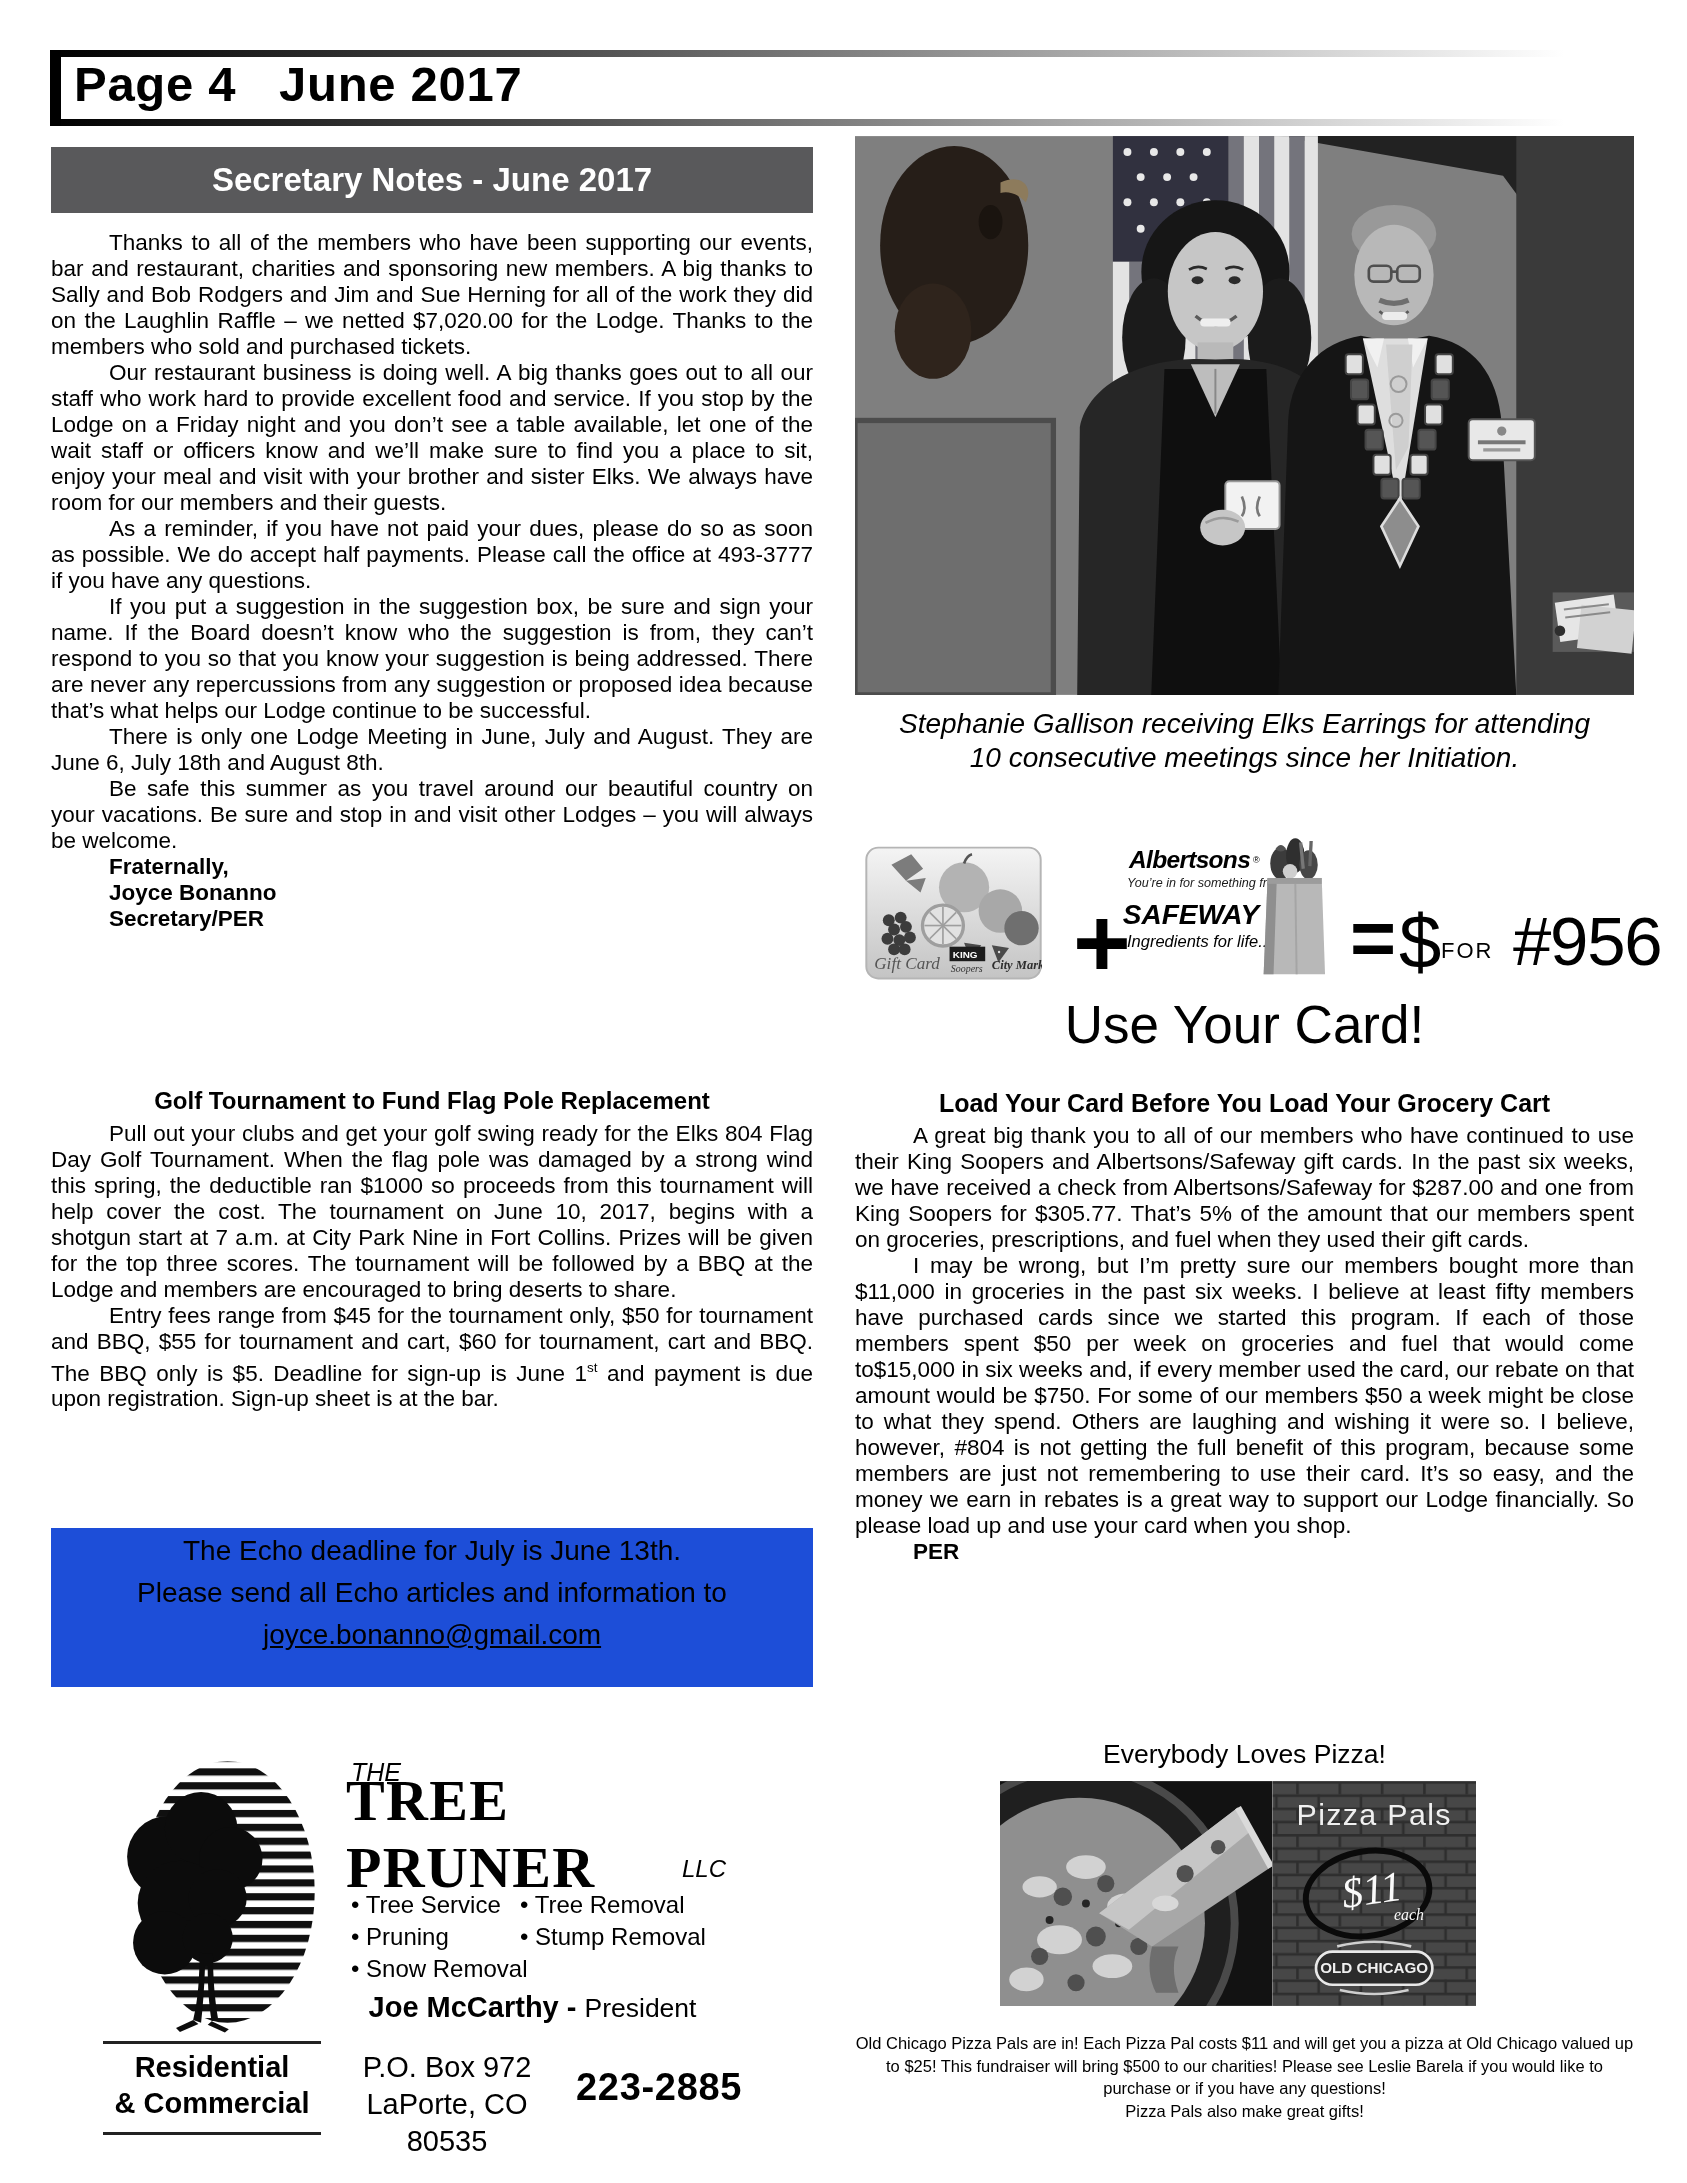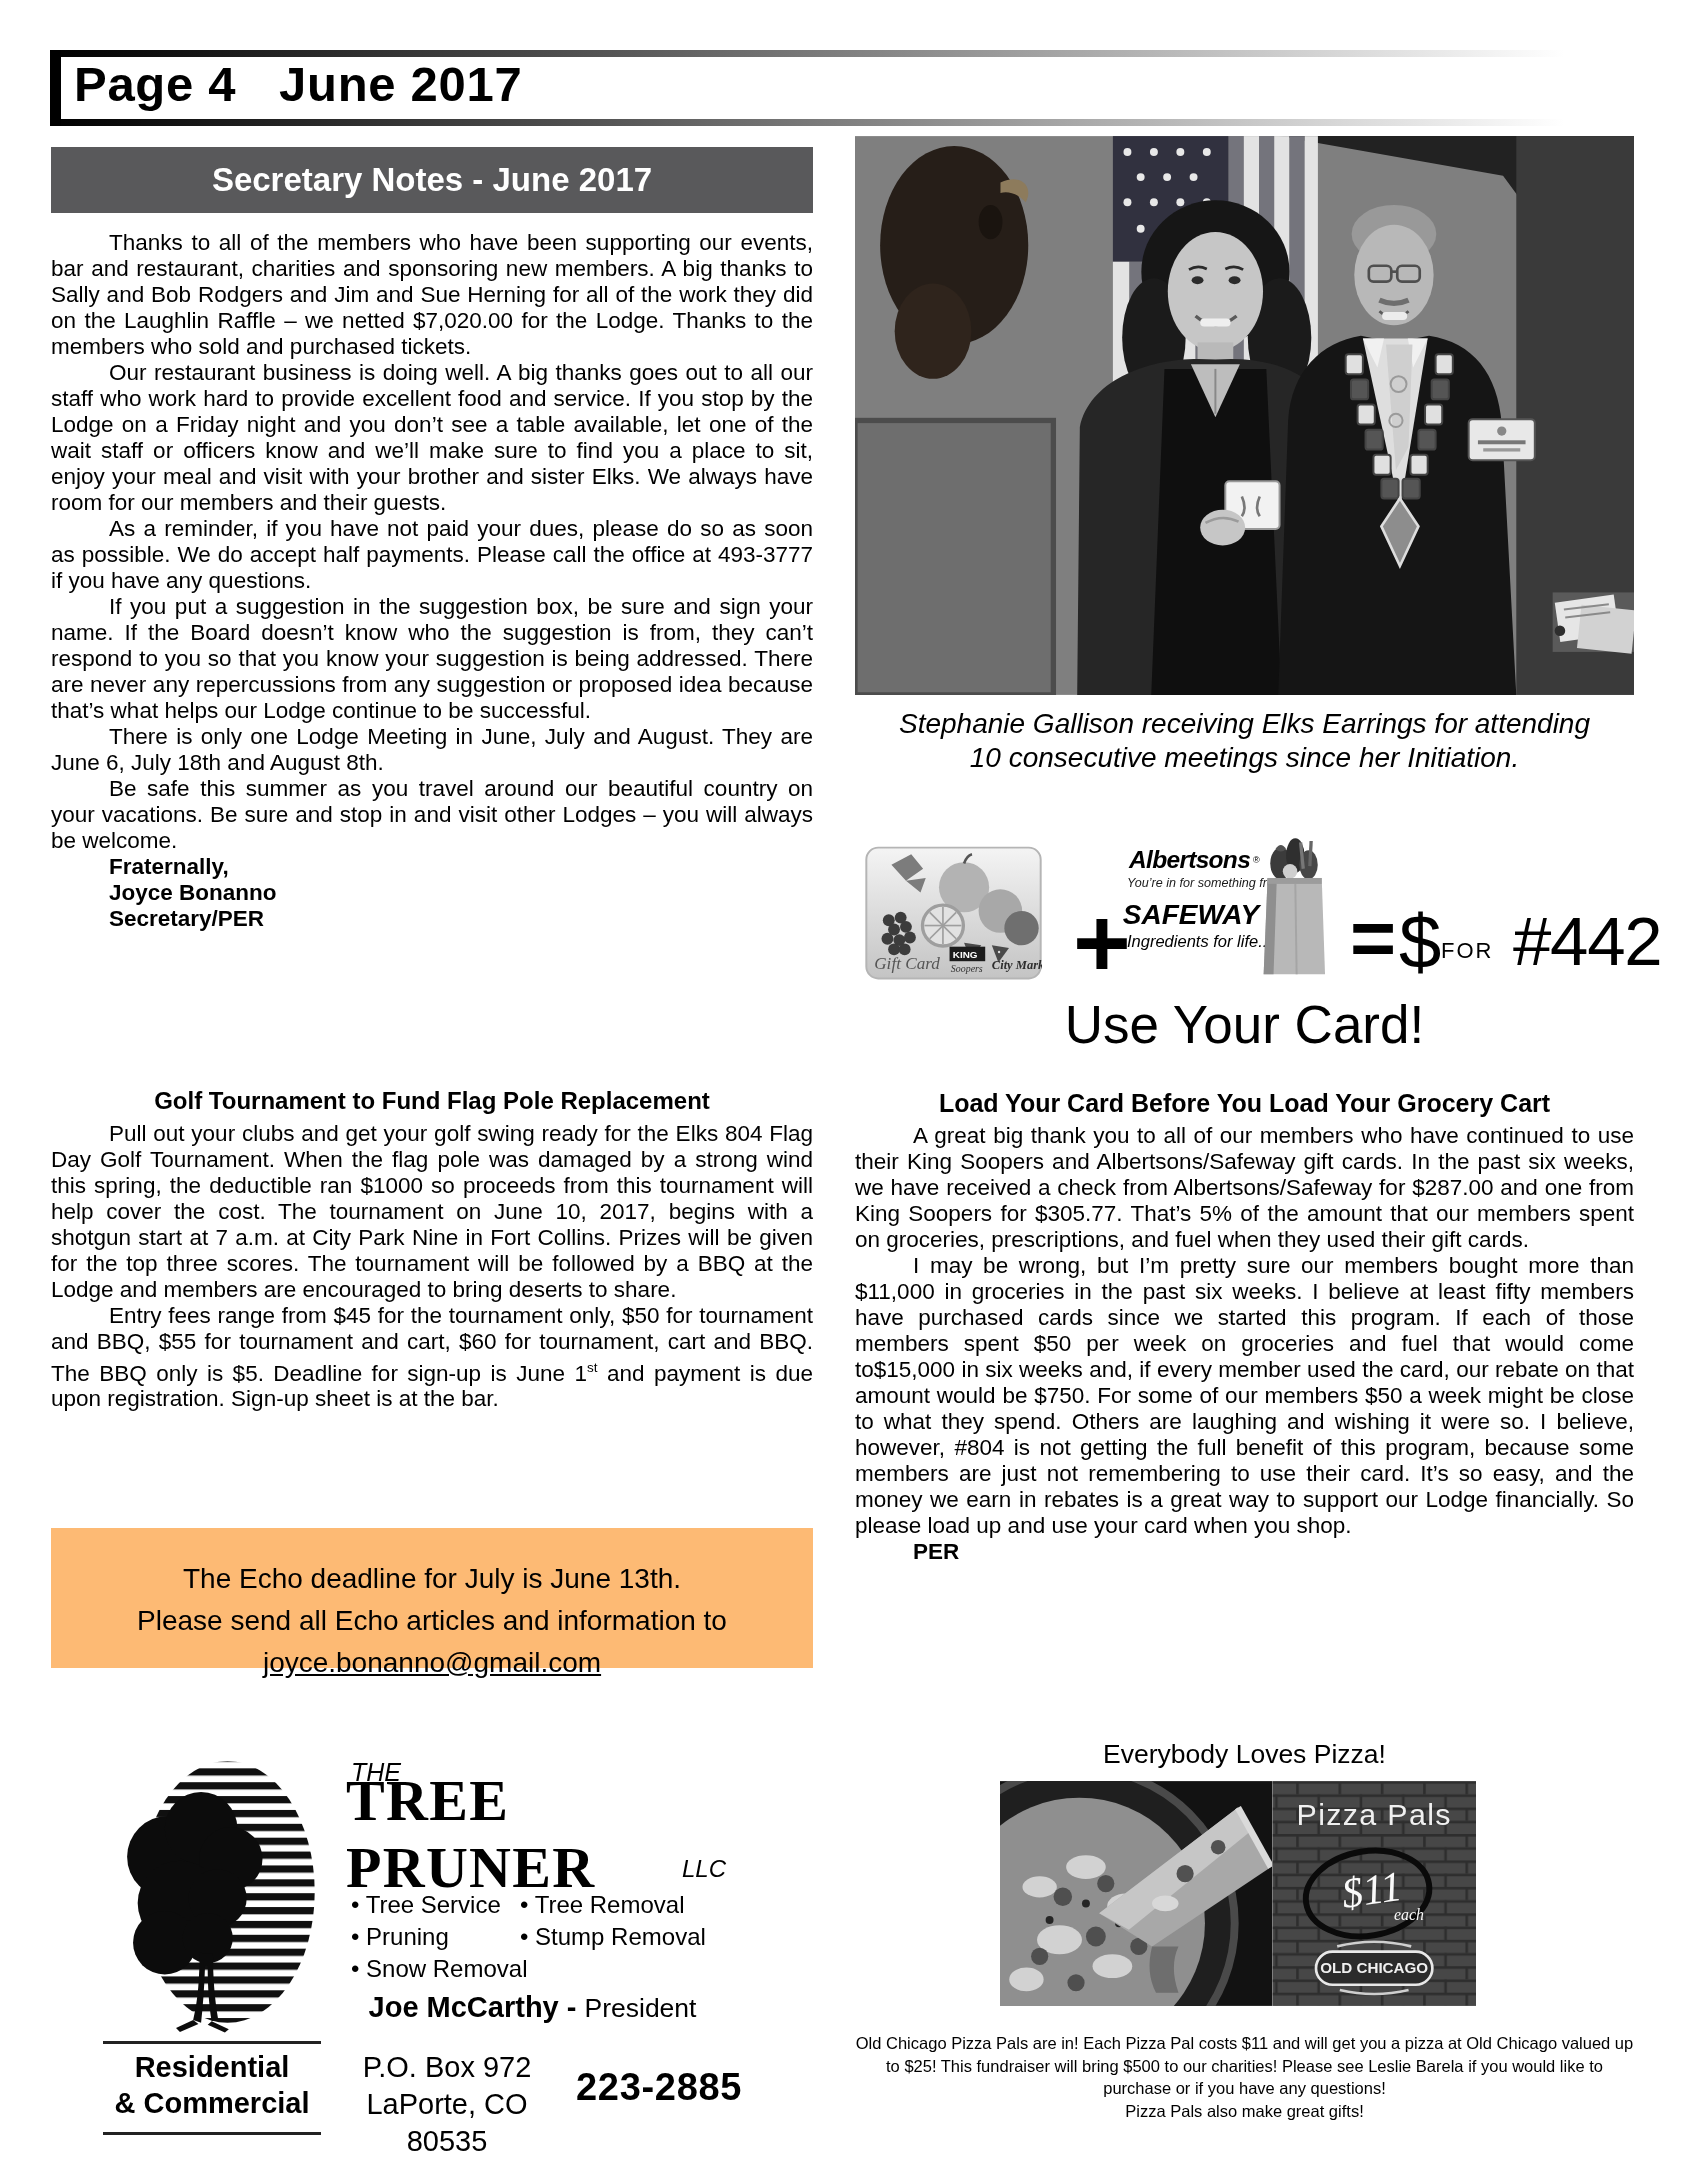--- a/index.html
+++ b/index.html
@@ -16,22 +16,22 @@
   .leftcol{left:51px;width:762px;}
   .rightcol{left:855px;width:779px;}
   .abs{position:absolute;}
   .sec-bar{top:147px;height:66px;background:#59595b;color:#fff;font-size:33px;font-weight:bold;
            text-align:center;line-height:66px;}
   .bodytext{font-size:22.5px;line-height:26px;text-align:justify;}
   .para{margin:0;text-indent:58px;}
   .sign{margin-left:58px;font-weight:bold;}
   .subhead{font-weight:bold;font-size:24px;text-align:center;margin:0 0 6.6px 0;}
   sup{font-size:60%;}
-  .echo-box{top:1528px;height:140px;background:#fdba74;text-align:center;
-            font-size:28px;line-height:42px;padding-top:30px;box-sizing:border-box;}
+  .echo-box{top:1528px;height:159px;background:#1d4ed8;text-align:center;
+            font-size:28px;line-height:42px;padding-top:2px;box-sizing:border-box;}
   .echo-box a{color:#000;}
   
   .tree-ad{left:83px;top:1750px;width:668px;height:392px;}
   .ta-the{left:268px;top:8px;font-style:italic;font-size:25px;}
   .ta-name{left:263px;top:17px;font-family:"Liberation Serif",serif;font-weight:bold;
            font-size:58px;letter-spacing:1.3px;}
   .ta-llc{left:599px;top:105px;font-style:italic;font-size:24px;}
   .svc{font-size:24px;line-height:32px;white-space:pre;}
   .svc::before{content:"• ";}
   .ta-col1{left:268px;top:139px;} .ta-col2{left:437px;top:139px;}
@@ -360,21 +360,21 @@
       </g>
       <polygon points="10,62 92,62 97,208 4,208" fill="#b8b8b8"></polygon>
       <polygon points="10,62 24,62 19,208 4,208" fill="#8f8f8f"></polygon>
       <rect x="10" y="62" width="82" height="9" fill="#9c9c9c"></rect>
       <line x1="52" y1="71" x2="54" y2="208" stroke="#a5a5a5" stroke-width="3"></line>
     </svg>
 
     <div class="itm equals">=</div>
     <div class="itm dollar">$</div>
     <div class="itm for">FOR</div>
-    <div class="itm lodge">#442</div>
+    <div class="itm lodge">#956</div>
   </div>
 
   <div class="abs rightcol uyc">Use Your Card!</div>
 
   <div class="abs rightcol bodytext load">
     <p class="subhead" style="font-size:25px;">Load Your Card Before You Load Your Grocery Cart</p>
     <p class="para">A great big thank you to all of our members who have continued to use their King Soopers and Albertsons/Safeway gift cards. In the past six weeks, we have received a check from Albertsons/Safeway for $287.00 and one from King Soopers for $305.77. That’s 5% of the amount that our members spent on groceries, prescriptions, and fuel when they used their gift cards.</p>
     <p class="para">I may be wrong, but I’m pretty sure our members bought more than $11,000 in groceries in the past six weeks. I believe at least fifty members have purchased cards since we started this program. If each of those members spent $50 per week on groceries and fuel that would come to$15,000 in six weeks and, if every member used the card, our rebate on that amount would be $750. For some of our members $50 a week might be close to what they spend. Others are laughing and wishing it were so. I believe, however, #804 is not getting the full benefit of this program, because some members are just not remembering to use their card. It’s so easy, and the money we earn in rebates is a great way to support our Lodge financially. So please load up and use your card when you shop.</p>
     <div class="sign">PER</div>
   </div>

